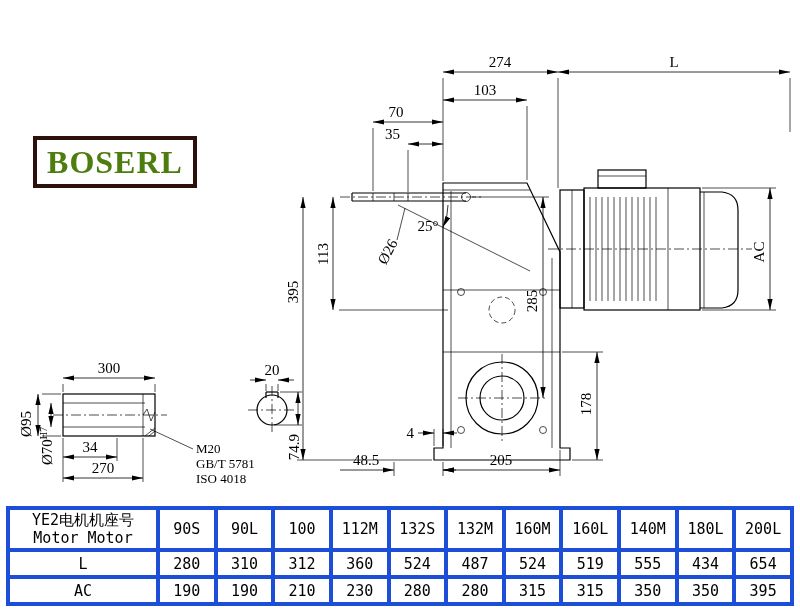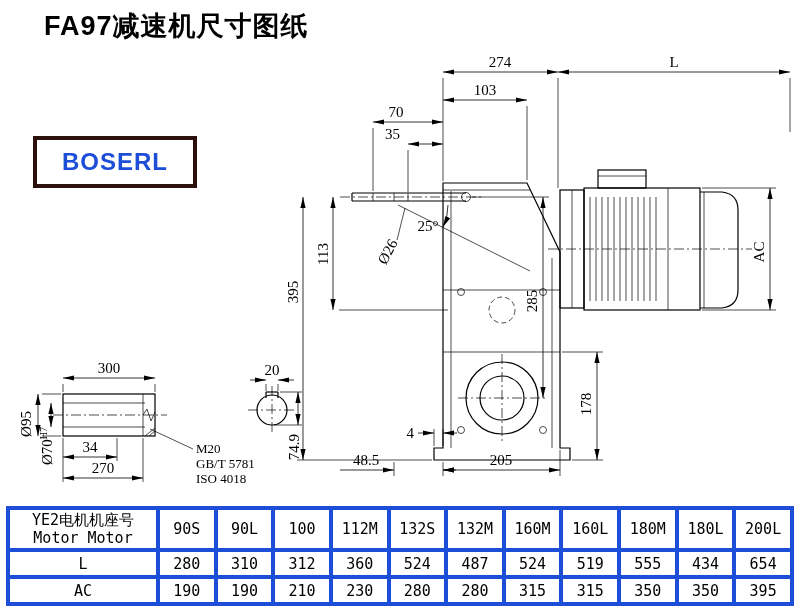--- a/index.html
+++ b/index.html
@@ -3,43 +3,42 @@
 <meta charset="utf-8">
 <style>
   html,body { margin:0; padding:0; background:#fff; }
   .page { position:relative; width:800px; height:616px; background:#fff; overflow:hidden;
           font-family:"Liberation Sans", sans-serif; color:#000; }
   .title { position:absolute; left:44px; top:8px; font-size:27px; font-weight:bold;
            letter-spacing:1px; }
   .logo { position:absolute; left:33px; top:136px; width:156px; height:44px;
           border:4px solid #2b100c; background:#fff; display:flex; align-items:center;
           justify-content:center; }
-  .logo span { font-family:Liberation Sans, sans-serif; font-size:24px; font-weight:bold;
-               color:#1d4ed8; letter-spacing:1px; }
+  .logo span { font-family:Liberation Serif, serif; font-size:32px; font-weight:bold;
+               color:#4d7c0f; letter-spacing:1px; }
   svg.drawing { position:absolute; left:0; top:0; }
   svg .ln   { stroke:#000; stroke-width:1.2; fill:none; }
   svg .thin { stroke:#000; stroke-width:0.7; fill:none; }
   svg .dim  { stroke:#000; stroke-width:0.8; fill:none; }
   svg .cl   { stroke:#000; stroke-width:0.7; fill:none; stroke-dasharray:10 3 2 3; }
   svg .dash { stroke-dasharray:5 3; }
   svg text  { font-family:"Liberation Serif", serif; font-size:15px; fill:#000; stroke:none; }
   svg text.sm { font-size:13px; }
   table.spec { position:absolute; left:6px; top:506px; width:788px; border-collapse:collapse;
                table-layout:fixed; font-family:"DejaVu Sans Mono", monospace; font-size:15px; }
   .spec td { border:4px solid #1d4ed8; text-align:center; vertical-align:middle;
              padding:0; height:23px; overflow:hidden; }
   .spec tr.hdr td { height:38px; }
   .spec .cn, .spec .en { line-height:18px; }
 </style>
 </head>
 <body>
 
 <div class="page">
 
-  <div class="title">FA97减速机尺寸图纸</div>
 
   <div class="logo">
     <span>BOSERL</span>
   </div>
 
   <svg class="drawing" width="800" height="505" viewBox="0 0 800 505" xmlns="http://www.w3.org/2000/svg">
     <defs>
       <marker id="arw" markerWidth="12" markerHeight="8" refX="11" refY="3" orient="auto-start-reverse" markerUnits="userSpaceOnUse">
         <path d="M0,0.4 L11,3 L0,5.6 Z" fill="#000"></path>
       </marker>
@@ -252,21 +251,21 @@
           <div class="en">Motor Motor</div>
         </td>
         <td>90S</td>
         <td>90L</td>
         <td>100</td>
         <td>112M</td>
         <td>132S</td>
         <td>132M</td>
         <td>160M</td>
         <td>160L</td>
-        <td>180M</td>
+        <td>140M</td>
         <td>180L</td>
         <td>200L</td>
       </tr>
       <tr>
         <td>L</td>
         <td>280</td>
         <td>310</td>
         <td>312</td>
         <td>360</td>
         <td>524</td>

